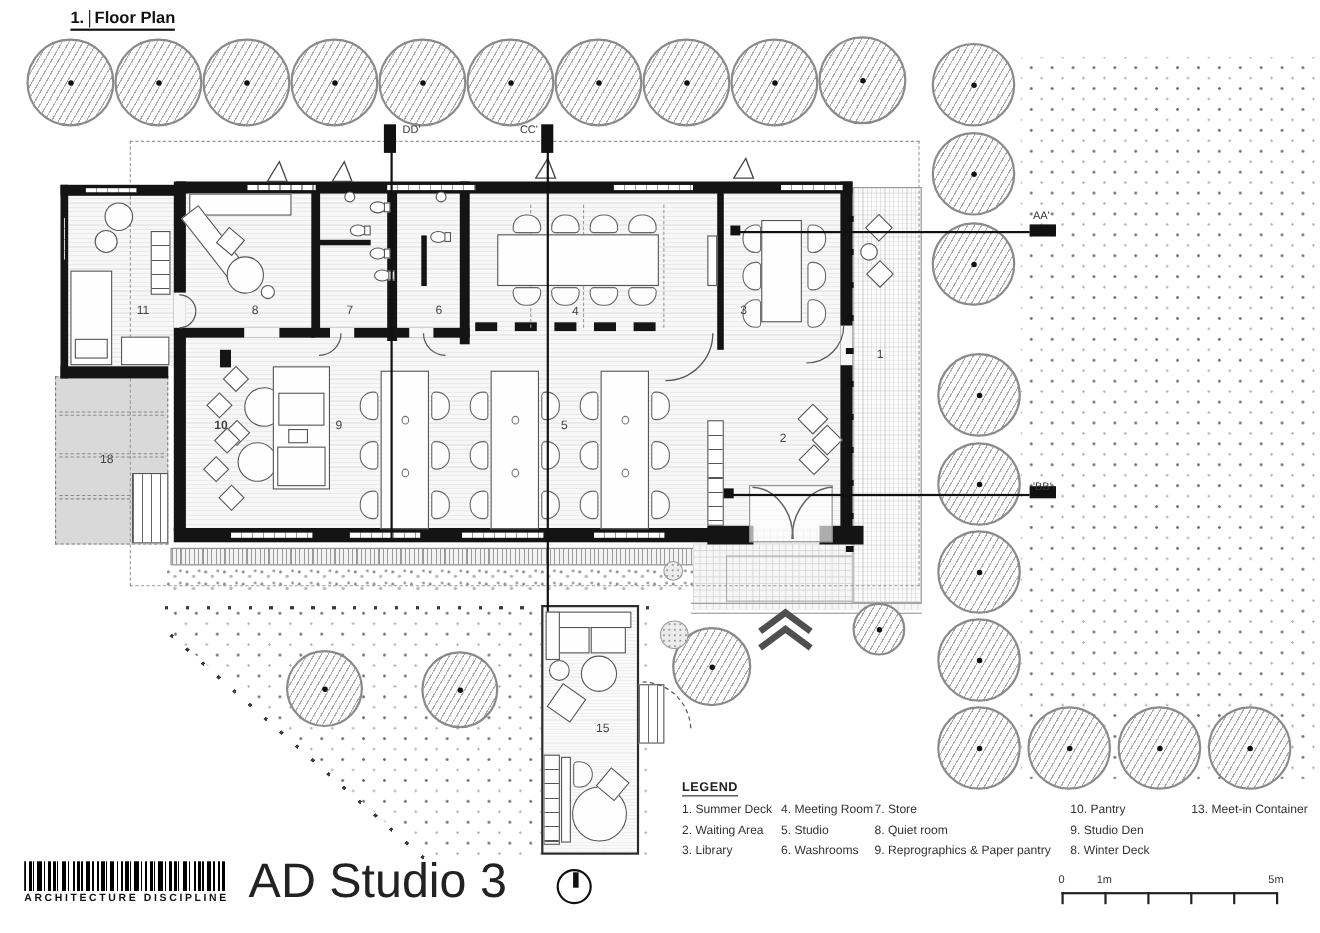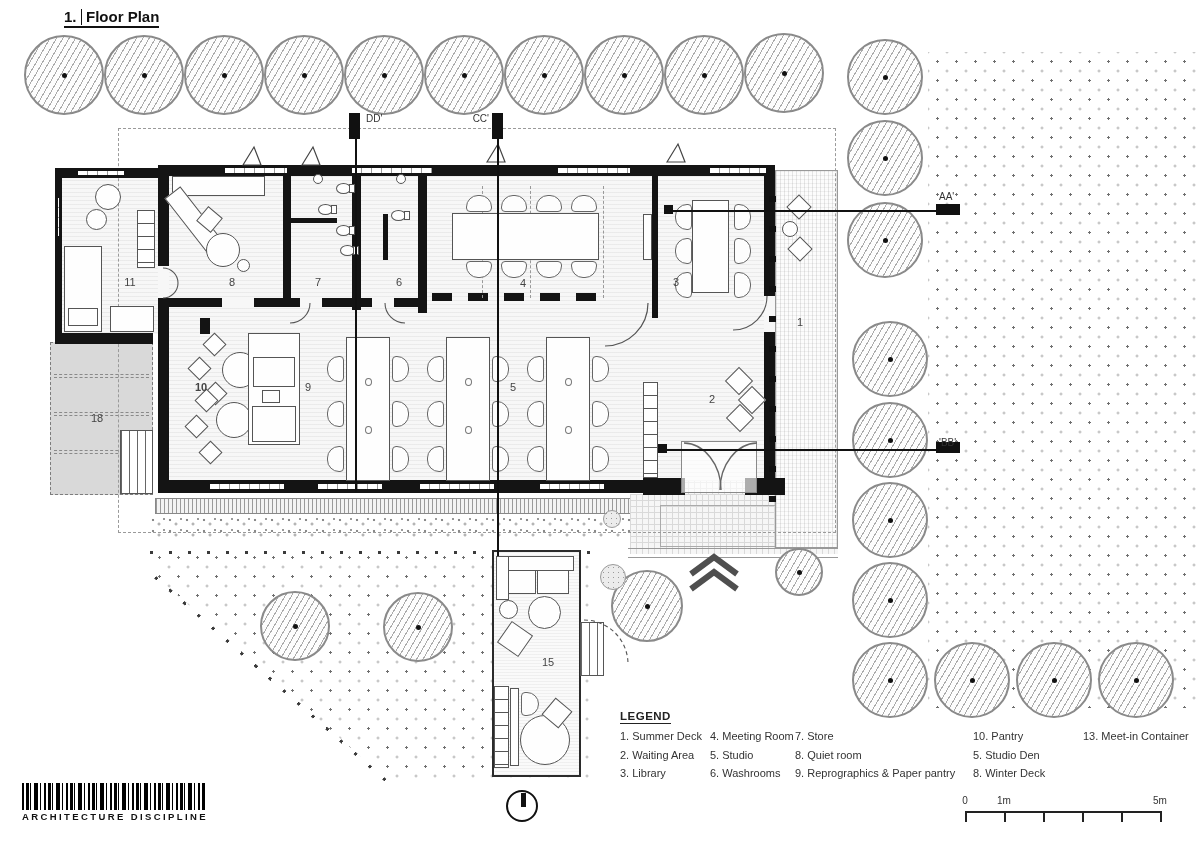--- a/index.html
+++ b/index.html
@@ -330,31 +330,32 @@
           <div class="leg-item">5. Studio</div>
           <div class="leg-item">6. Washrooms</div>
         </div>
         <div class="leg-col" style="left: 175px;">
           <div class="leg-item">7. Store</div>
           <div class="leg-item">8. Quiet room</div>
           <div class="leg-item">9. Reprographics &amp; Paper pantry</div>
         </div>
         <div class="leg-col" style="left: 353px;">
           <div class="leg-item">10. Pantry</div>
-          <div class="leg-item">5. Studio Den</div>
+          <div class="leg-item">9. Studio Den</div>
           <div class="leg-item">8. Winter Deck</div>
         </div>
         <div class="leg-col" style="left: 463px;">
           <div class="leg-item">13. Meet-in Container</div>
         </div>
       </div>
   </div>
 
   <div id="barcode" class="abs"></div>
   <div id="firm-name" class="abs">ARCHITECTURE DISCIPLINE</div>
+  <div id="project-title" class="abs">AD Studio 3</div>
   <div id="north" class="abs">
       <span class="needle"></span>
     </div>
   <div id="scalebar" class="abs">
       <div class="bar"></div>
       <div class="tick" style="left: 0px;"></div>
       <div class="tick" style="left: 39px;"></div>
       <div class="tick" style="left: 78px;"></div>
       <div class="tick" style="left: 117px;"></div>
       <div class="tick" style="left: 156px;"></div>

